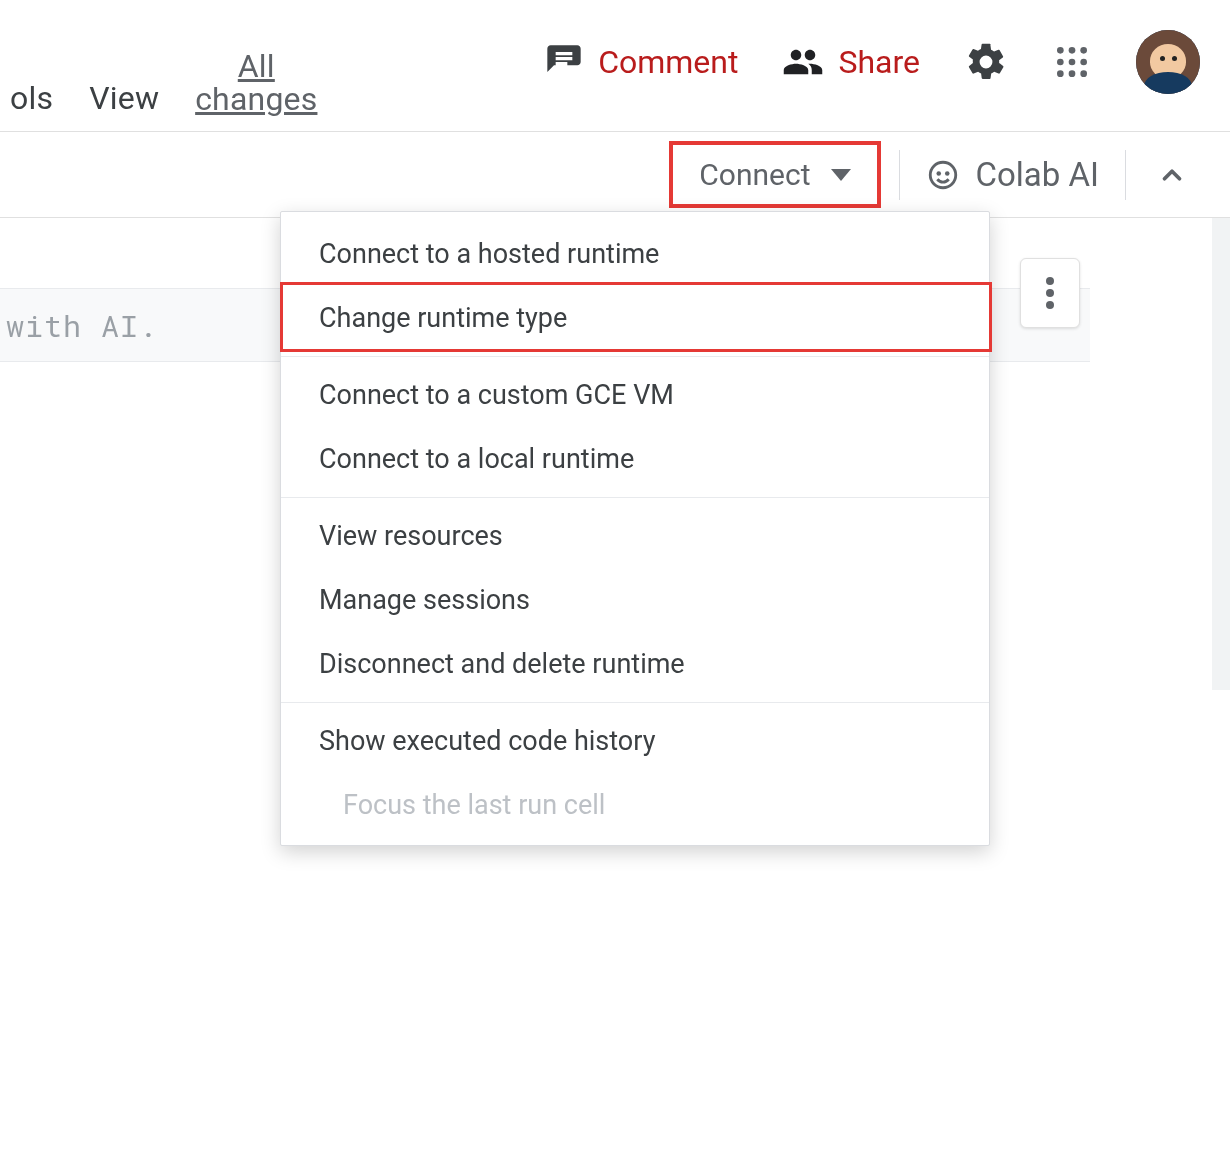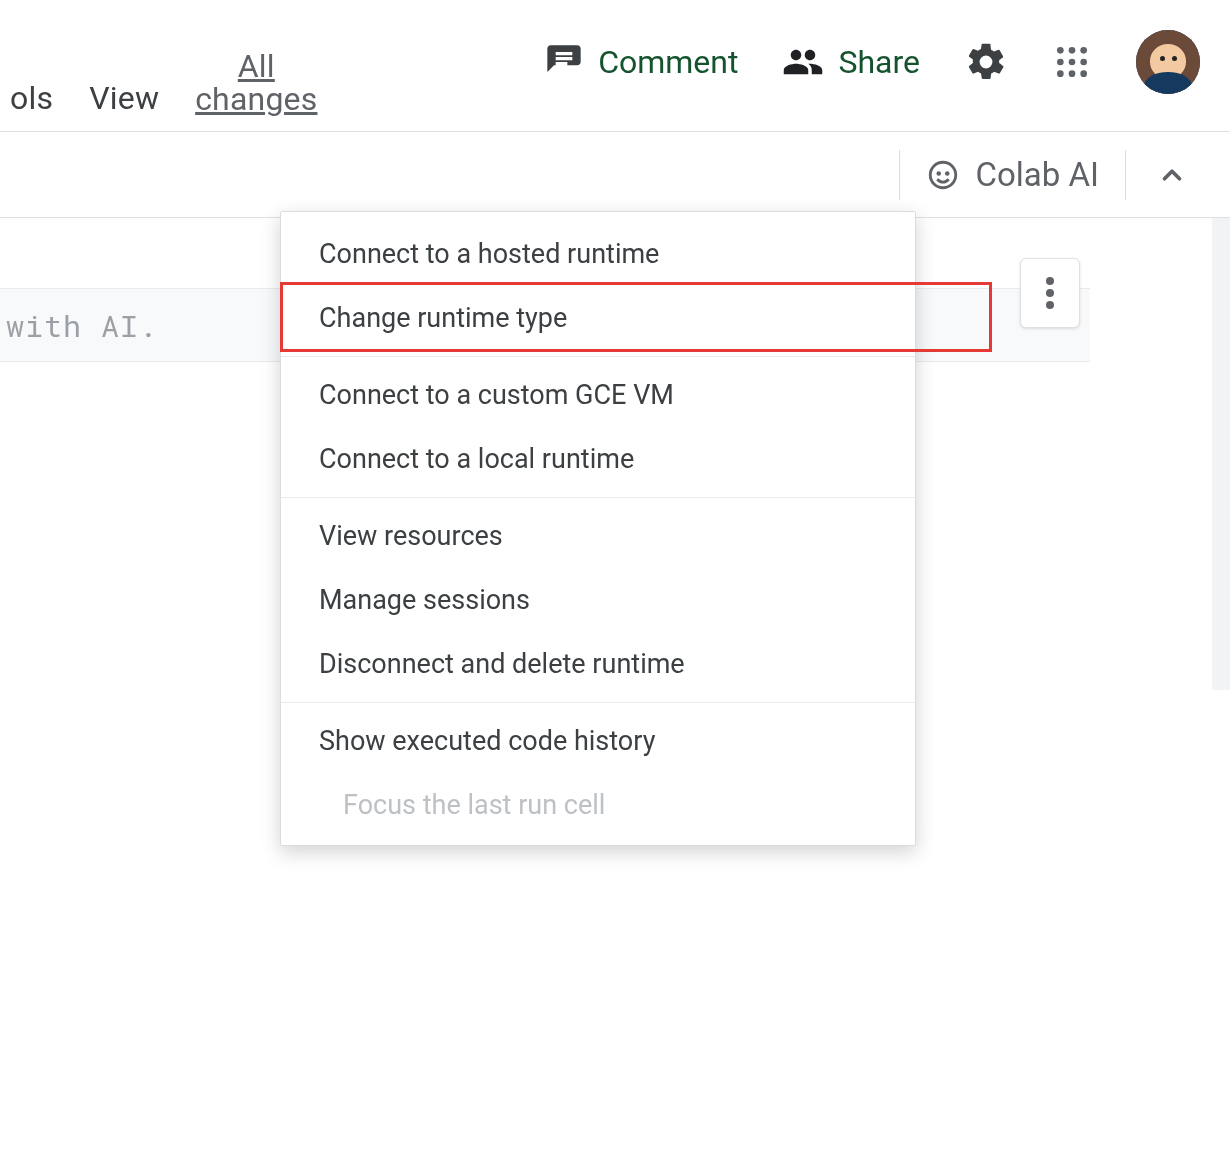--- a/index.html
+++ b/index.html
@@ -5,21 +5,21 @@
   * { box-sizing: border-box; margin: 0; padding: 0; }
   html, body { width: 1230px; height: 1164px; font-family: "Google Sans", Roboto, Arial, sans-serif; background: #fff; color: #3c4043; overflow: hidden; }
 
   
   .topbar { position: relative; height: 132px; width: 100%; border-bottom: 1px solid #e0e0e0; }
   .menu-row { position: absolute; left: 4px; bottom: 0; display: flex; align-items: flex-end; height: 60px; gap: 24px; padding-left: 0; }
   .menu-item { font-size: 32px; color: #3c4043; letter-spacing: 0.2px; padding: 8px 6px 14px; cursor: pointer; }
   .menu-item.changes { text-align:center; line-height:1.05; text-decoration: underline; color:#5f6368; }
   .actions { position: absolute; right: 30px; top: 30px; display: flex; align-items: center; gap: 44px; }
   .action { display: flex; align-items: center; gap: 14px; cursor: pointer; }
-  .action-label { font-size: 32px; color: #14532d; }
+  .action-label { font-size: 32px; color: #b91c1c; }
   .icon-btn { display:flex; align-items:center; justify-content:center; cursor:pointer; }
   .avatar { width:64px; height:64px; border-radius:50%; background:#1a3a5c; position:relative; overflow:hidden; }
   .avatar .hair { position:absolute; inset:0; background:#6b4a3a; }
   .avatar .face { position:absolute; left:14px; top:14px; width:36px; height:34px; background:#f2c9a1; border-radius:50% 50% 46% 46%; }
   .avatar .eye { position:absolute; width:5px; height:5px; background:#222; border-radius:50%; top:26px; }
   .avatar .eye.l { left:24px; } .avatar .eye.r { left:36px; }
   .avatar .shirt { position:absolute; left:8px; right:8px; bottom:-6px; height:28px; background:#163a5f; border-radius:50% 50% 0 0; }
 
   
   .toolbar2 { position: relative; height: 86px; width: 100%; border-bottom: 1px solid #e0e0e0; }
@@ -29,21 +29,21 @@
   .caret-down { width:0; height:0; border-left:10px solid transparent; border-right:10px solid transparent; border-top:12px solid #5f6368; }
   .colab-ai { display:flex; align-items:center; gap:16px; font-size:33px; color:#5f6368; cursor:pointer; padding:0 8px; }
   .chevup { display:flex; align-items:center; justify-content:center; width:56px; height:56px; cursor:pointer; }
 
   
   .editor { position:relative; height:144px; width:100%; }
   .cell { position:absolute; left:0; top:70px; right:140px; height:74px; background:#f8f9fa; border-top:1px solid #e8eaed; border-bottom:1px solid #e8eaed; display:flex; align-items:center; padding-left:6px; font-family: "Roboto Mono", Menlo, monospace; font-size:30px; letter-spacing:1px; color:#9aa0a6; }
   .cell-overflow { position:absolute; right:150px; top:40px; width:60px; height:70px; background:#fff; border:1px solid #e0e0e0; border-radius:6px; box-shadow:0 1px 3px rgba(0,0,0,.12); display:flex; align-items:center; justify-content:center; cursor:pointer; }
 
   
-  .dropdown { position:absolute; left:280px; top:211px; width:636px; background:#fff; border:1px solid #dadce0; border-radius:2px; box-shadow: 0 6px 20px rgba(0,0,0,.18); padding: 10px 0 8px; z-index:10; }
+  .dropdown { position:absolute; left:280px; top:211px; width:710px; background:#fff; border:1px solid #dadce0; border-radius:2px; box-shadow: 0 6px 20px rgba(0,0,0,.18); padding: 10px 0 8px; z-index:10; }
   .dd-item { font-size:27px; color:#3c4043; padding: 16px 38px; cursor:pointer; white-space:nowrap; }
   .dd-item.disabled { color:#bdc1c6; cursor:default;margin-left:24px; }
   .dd-sep { height:1px; background:#e8eaed; margin:6px 0; }
   .dd-highlight { position:absolute; left:280px; top:282px; width:712px; height:70px; border:3px solid #e53935; z-index:11; pointer-events:none; }
 
   
   .fake-scroll { position:absolute; right:0; top:218px; width:18px; height:472px; background:#f1f3f4; }
 
   svg { display:block; }
 </style>
@@ -102,20 +102,24 @@
         <div class="face"></div>
         <div class="eye l"></div>
         <div class="eye r"></div>
         <div class="shirt"></div>
     </div>
   </div>
 </div>
 
 <div class="toolbar2">
   <div class="right-cluster">
+    <div class="connect-btn">
+      <span>Connect</span>
+      <span class="caret-down"></span>
+    </div>
     <div class="sep"></div>
     <div class="colab-ai">
       <span>
         <svg width="34" height="34" viewBox="0 0 24 24" fill="none" stroke="#5f6368" stroke-width="2">
             <circle cx="12" cy="12" r="9"></circle>
             <circle cx="9" cy="11" r="1.6" fill="#5f6368" stroke="none"></circle>
             <circle cx="15" cy="11" r="1.6" fill="#5f6368" stroke="none"></circle>
             <path d="M8 15c1 1.2 2.5 2 4 2s3-.8 4-2"></path>
           </svg>
       </span>

